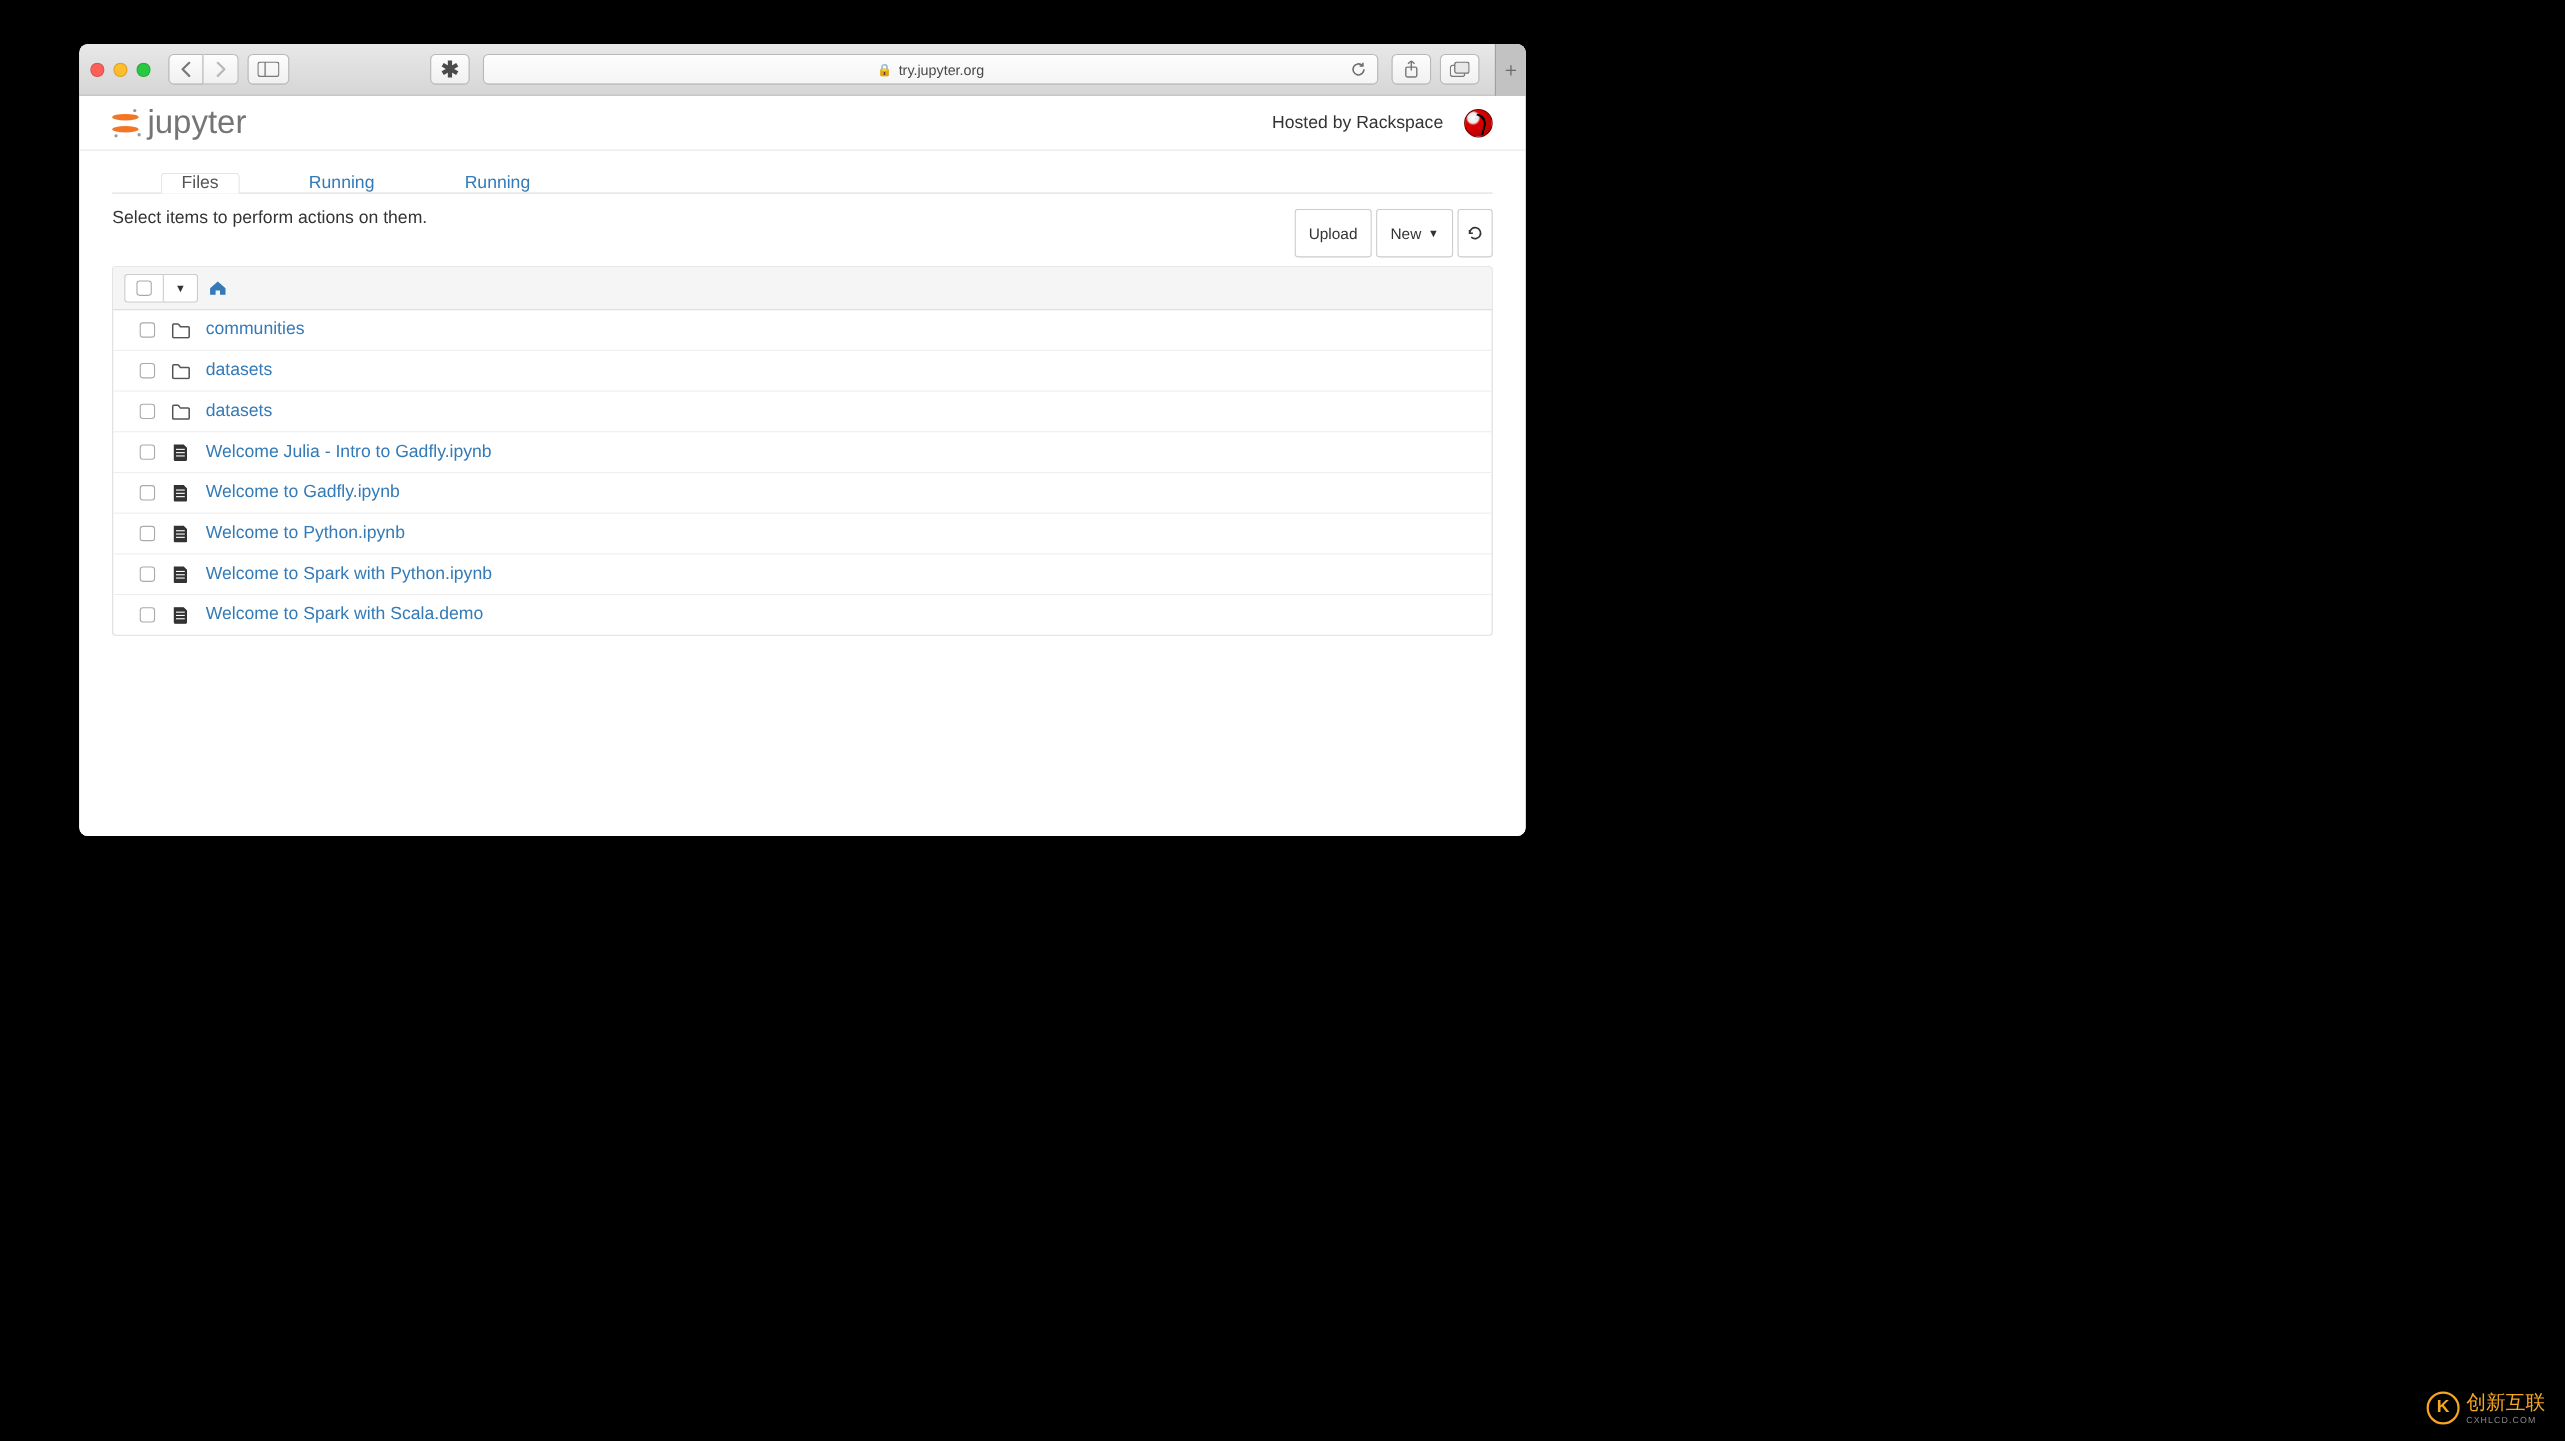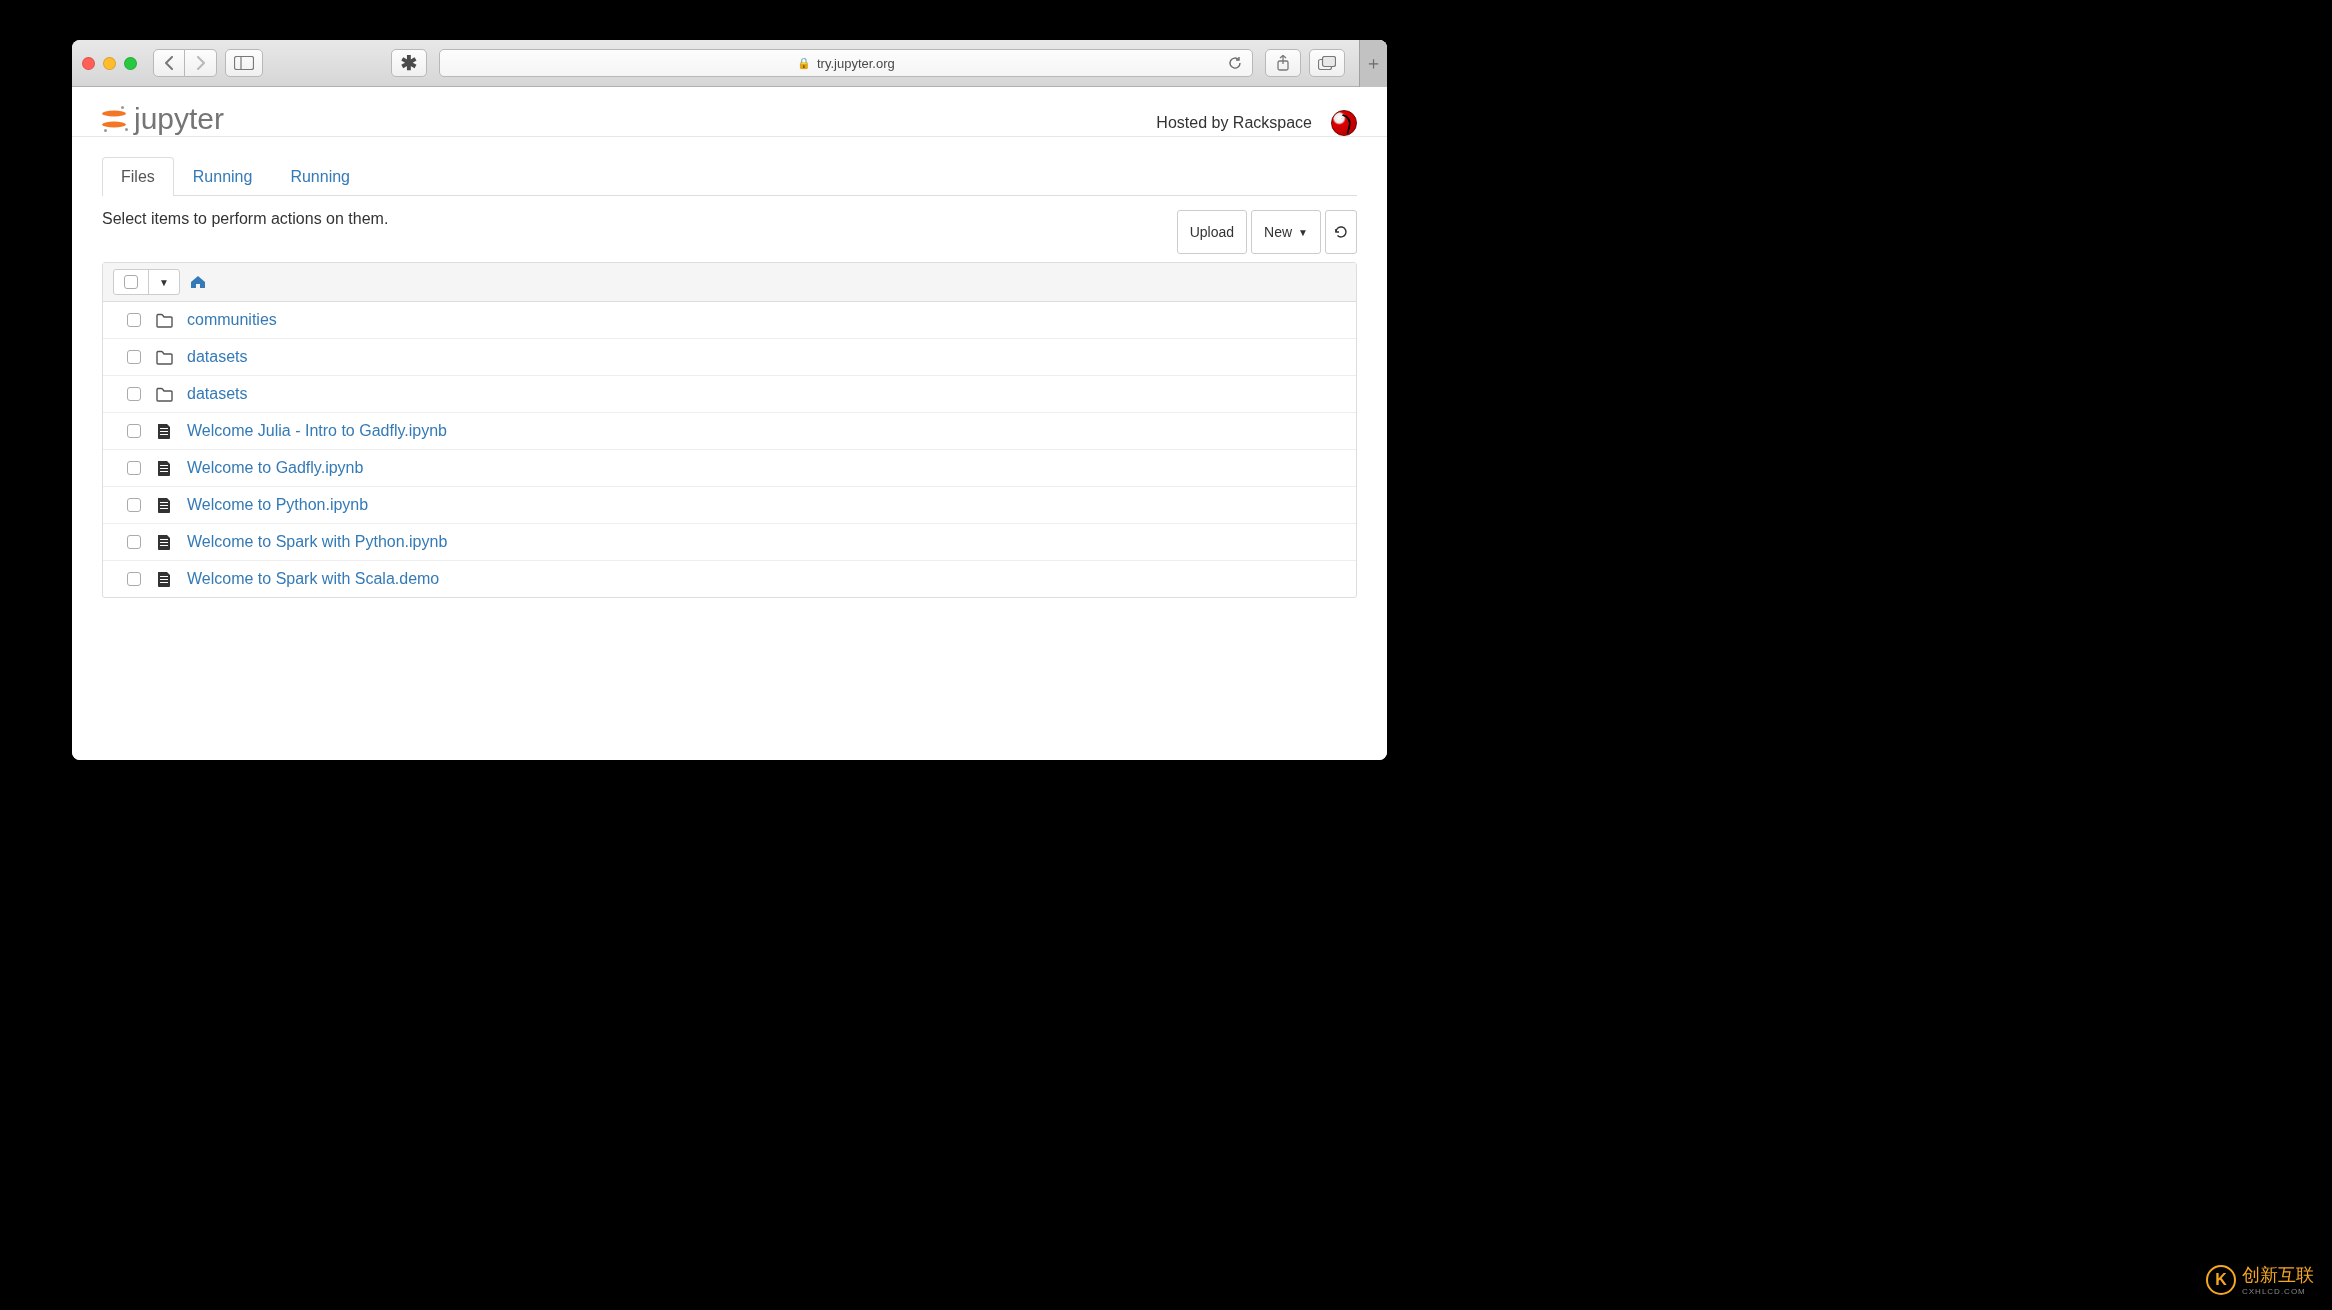--- a/index.html
+++ b/index.html
@@ -94,21 +94,21 @@
   
   .jupyter {
     flex: 1;
     background: #fff;
     overflow: auto;
   }
   .jupyter-header {
     height: 50px;
     border-bottom: 1px solid #e7e7e7;
     display: flex;
-    align-items: flex-end;
+    align-items: center;
     justify-content: space-between;
     padding: 0 30px 0 30px;
   }
   .jupyter-logo {
     display: flex;
     align-items: center;
     gap: 8px;
     font-size: 30px;
     color: #757575;
     font-weight: 400;
@@ -139,28 +139,29 @@
     border: 2px solid #000; border-left:none; border-bottom:none;
     border-radius: 0 10px 0 0;
     transform: rotate(15deg);
   }
   .jupyter-body { padding: 20px 30px; }
   .tabs-row {
     border-bottom: 1px solid #ddd;
     display: flex;
   }
   .tab {
-    padding: 10px 18px;
+    padding: 0 18px;
     font-size: 16px;
     color: #337ab7;
     border: 1px solid transparent;
     border-bottom: none;
     margin-bottom: -1px;
     cursor: pointer;
     border-radius: 4px 4px 0 0;
+    margin-left: 44px;
   }
   .tab.active {
     color: #555;
     border-color: #ddd;
     background: #fff;
   }
   .action-row {
     display: flex;
     justify-content: space-between;
     margin: 14px 0 8px 0;

